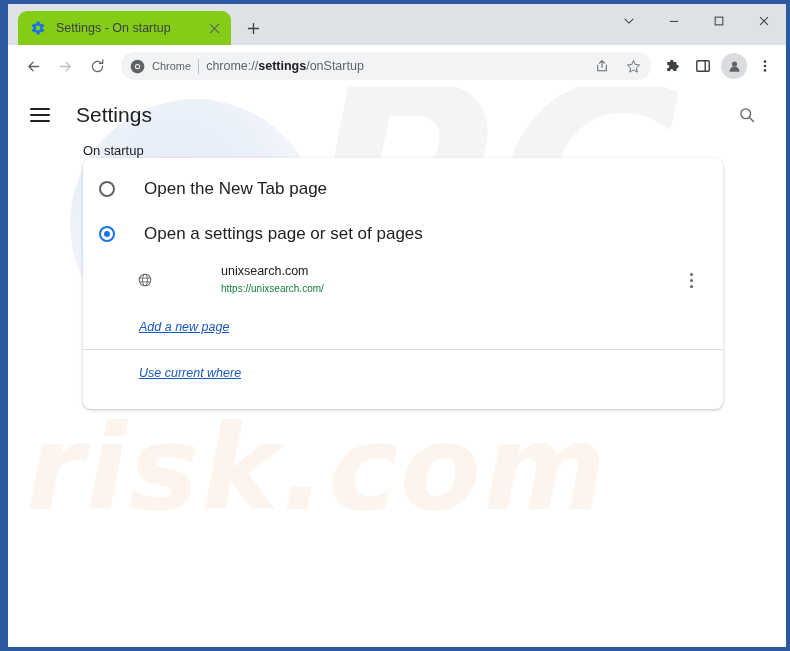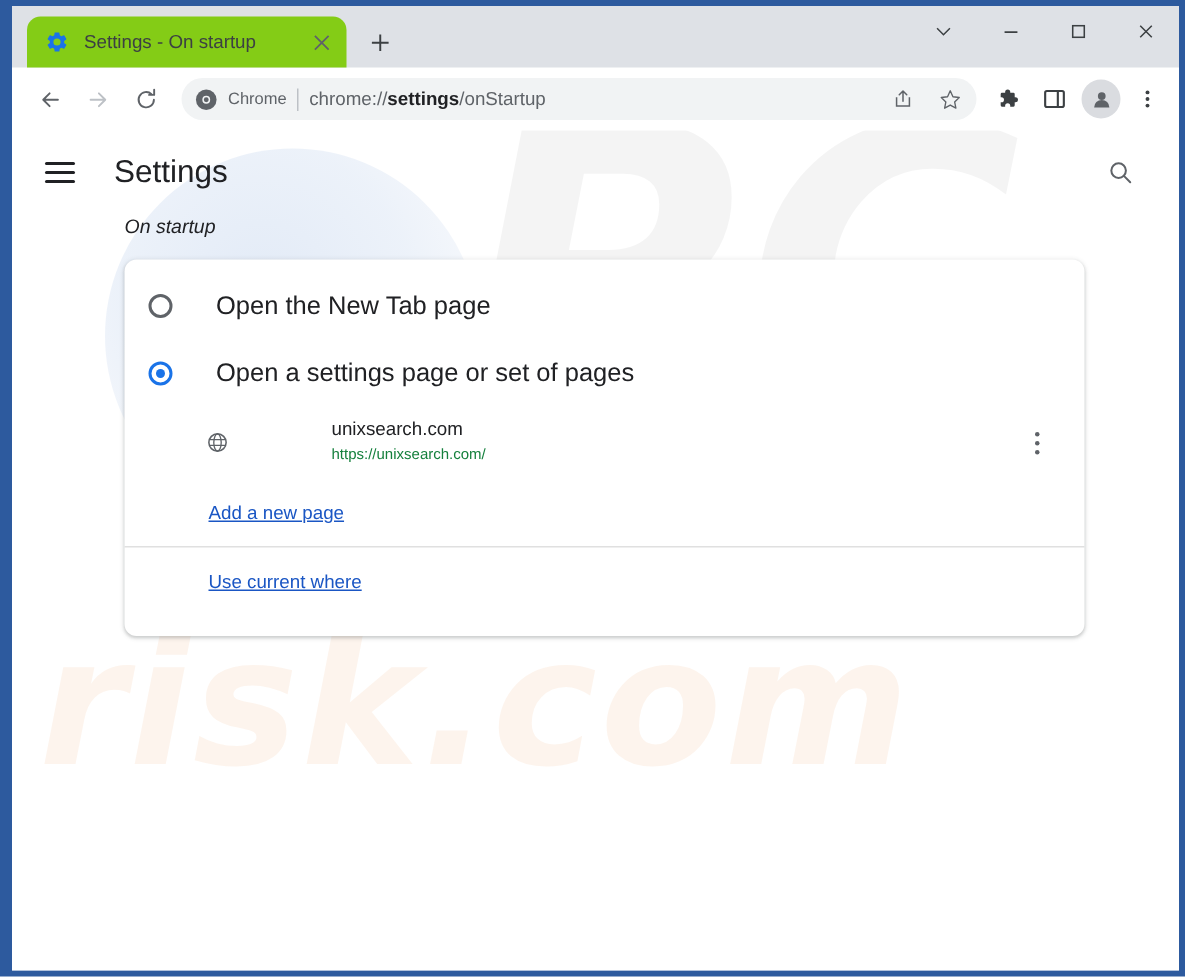--- a/index.html
+++ b/index.html
@@ -230,23 +230,21 @@
   }
 
   .content {
     position: relative;
     z-index: 2;
     padding: 0 0 0 75px;
   }
   .section-label {
     font-size: 13px;
     color: #202124;
-    margin-bottom: 15px;
     padding-left: 0;
-    font-style: italic;
   }
   .card {
     position: relative;
     width: 640px;
     background: #ffffff;
     border-radius: 8px;
     box-shadow: 0 1px 2px 0 rgba(60,64,67,.18), 0 1px 3px 1px rgba(60,64,67,.10);
     padding: 8px 0 0 0;
   }
 
@@ -314,20 +312,21 @@
     width: 3px; height: 3px;
     border-radius: 50%;
     background: #5f6368;
   }
 
   .link-row {
     display: flex;
     align-items: center;
     height: 45px;
     padding: 0 22px 0 56px;
+    font-style: italic;
   }
   .link {
     font-size: 12.5px;
     color: #1a56c4;
     text-decoration: underline;
   }
   .divider {
     height: 1px;
     background: #e0e0e0;
     margin: 0;

